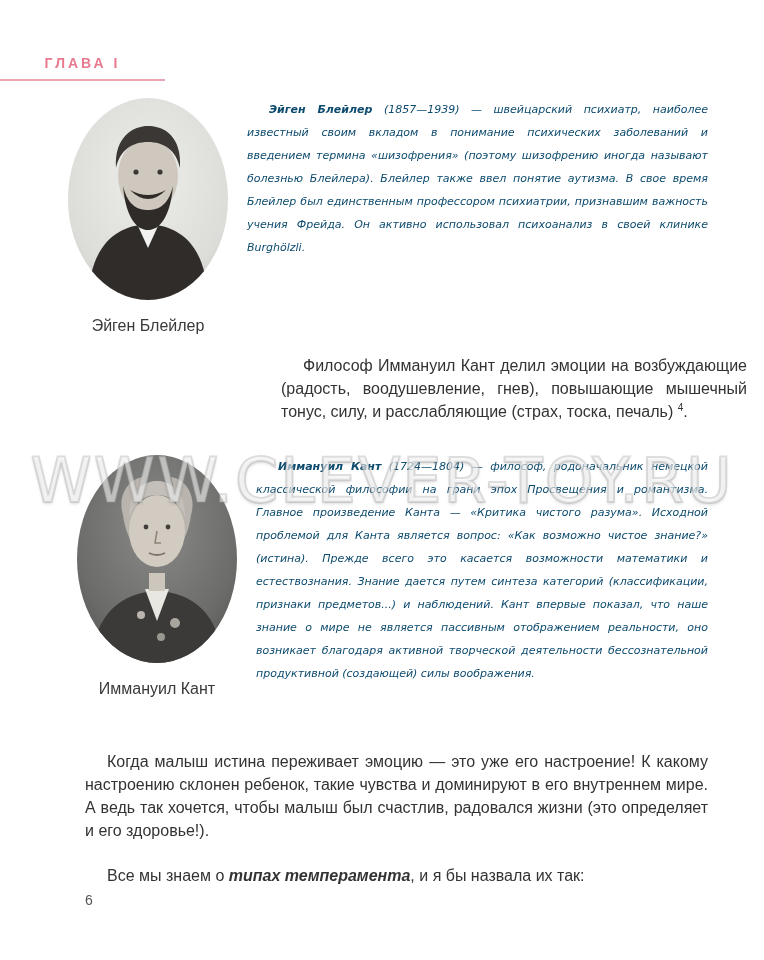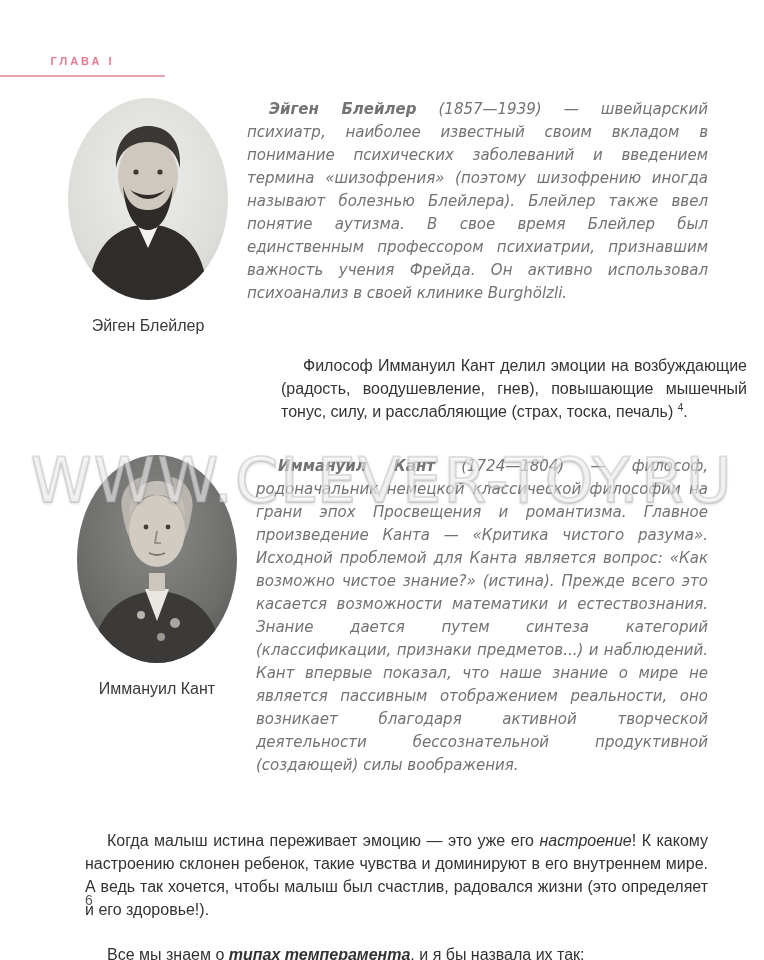--- a/index.html
+++ b/index.html
@@ -14,21 +14,21 @@
   .page {
     position: relative;
     width: 764px; height: 960px;
     padding: 0 56px 0 85px;
   }
 
   
   .chapter-wrap { position: absolute; top: 55px; left: 0; width: 220px; }
   .chapter {
     color: #e8798f;
-    font-size: 11px;
+    font-size: 14px;
     letter-spacing: 3px;
     font-weight: bold;
     text-align: center;
     width: 165px;
     padding-bottom: 8px;
   }
   .chapter-rule {
     width: 165px; height: 2px;
     background: #eba4b2;
   }
@@ -48,43 +48,43 @@
   .portrait-caption {
     margin-top: 13px;
     font-size: 16px;
     color: #3a3a3a;
   }
   .bio-text-col { flex: 1 1 auto; margin-left: 19px; }
 
   .bio-text {
     font-family: "DejaVu Sans", sans-serif;
     font-style: italic;
-    font-size: 15px;
+    font-size: 11px;
     line-height: 23px;
     text-align: justify;
     text-indent: 22px;
-    color: #737373;
+    color: #0c4a6e;
   }
   .bio-text b { font-weight: bold; }
 
   .plain-par {
     font-size: 16px;
     line-height: 23px;
     text-align: justify;
     text-indent: 22px;
     color: #333333;
   }
   .emotions-par { margin: 19px 0 16px 196px; width: 466px; }
   sup { font-size: 10px; vertical-align: super; line-height: 0; }
 
   
   .mood-par { margin-top: 52px; }
   .intro-par { margin-top: 22px; text-align: left; }
   .intro-par .bi { font-weight: bold; font-style: italic; }
-  .mood-par .it { font-style: italic; }
+  .mood-par .it { }
 
   
   .watermark {
     position: absolute;
     top: 444px; left: 0;
     width: 764px;
     text-align: center;
     font-size: 62px;
     font-weight: normal;
     letter-spacing: 2px;

